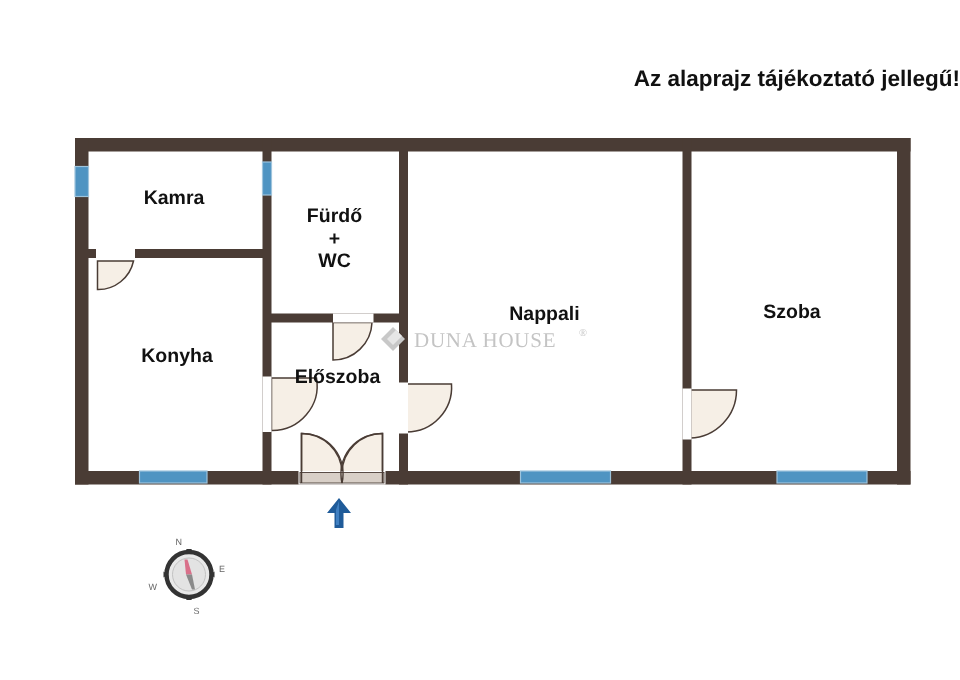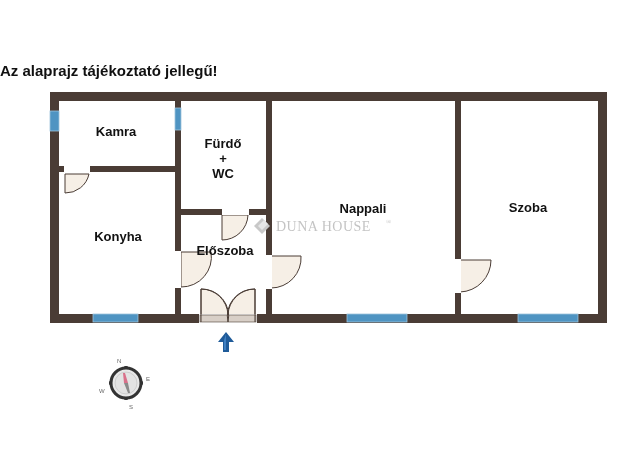--- a/index.html
+++ b/index.html
@@ -1,17 +1,17 @@
 <!DOCTYPE html>
 <html><head>
   <meta charset="utf-8">
   <style>
     html, body { margin: 0; padding: 0; background: #ffffff; }
     body { width: 640px; height: 453px; position: relative; overflow: hidden; font-family: "Liberation Sans", sans-serif; }
-    .title { position: absolute; left: 0; top: 44px; width: 640px; text-align: left; font-weight: bold; font-size: 15px; color: #111111; margin-top: 18px; }
+    .title { position: absolute; left: 0; top: 44px; width: 640px; text-align: right; font-weight: bold; font-size: 15px; color: #111111; }
     svg.plan { position: absolute; left: 0; top: 0; }
     .room-label { font-family: "Liberation Sans", sans-serif; font-weight: bold; font-size: 13px; fill: #111111; }
     .wm-text { font-family: "Liberation Serif", serif; font-size: 14px; fill: #c4c4c4; letter-spacing: 0.5px; }
     .compass-letter { font-family: "Liberation Sans", sans-serif; font-size: 6px; fill: #666666; }
   </style>
 </head>
 <body>
 
 <div class="title">Az alaprajz tájékoztató jellegű!</div>
 

